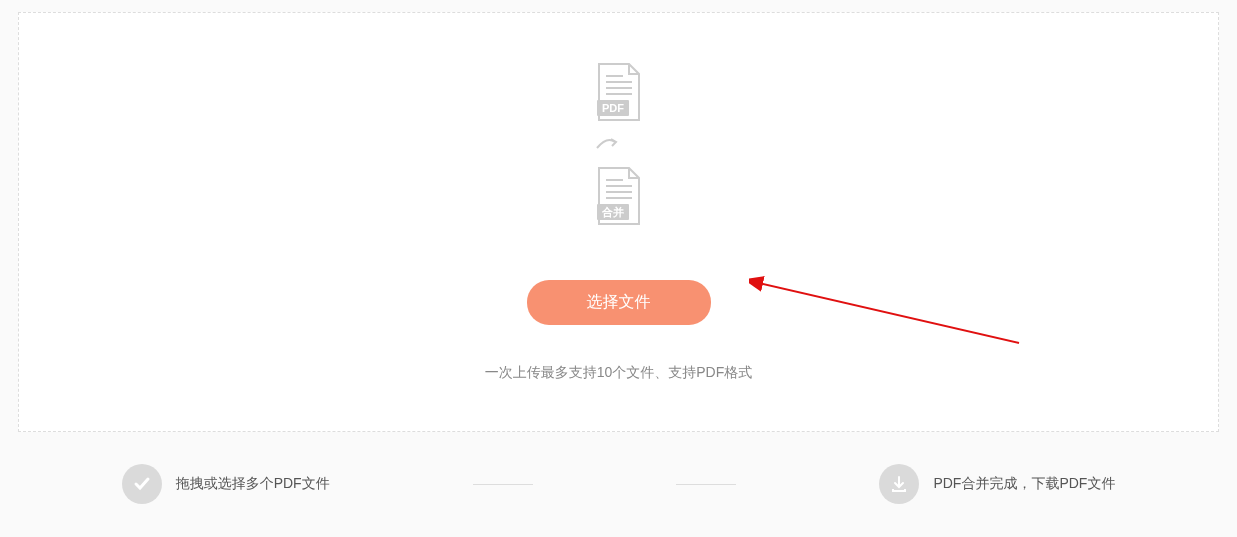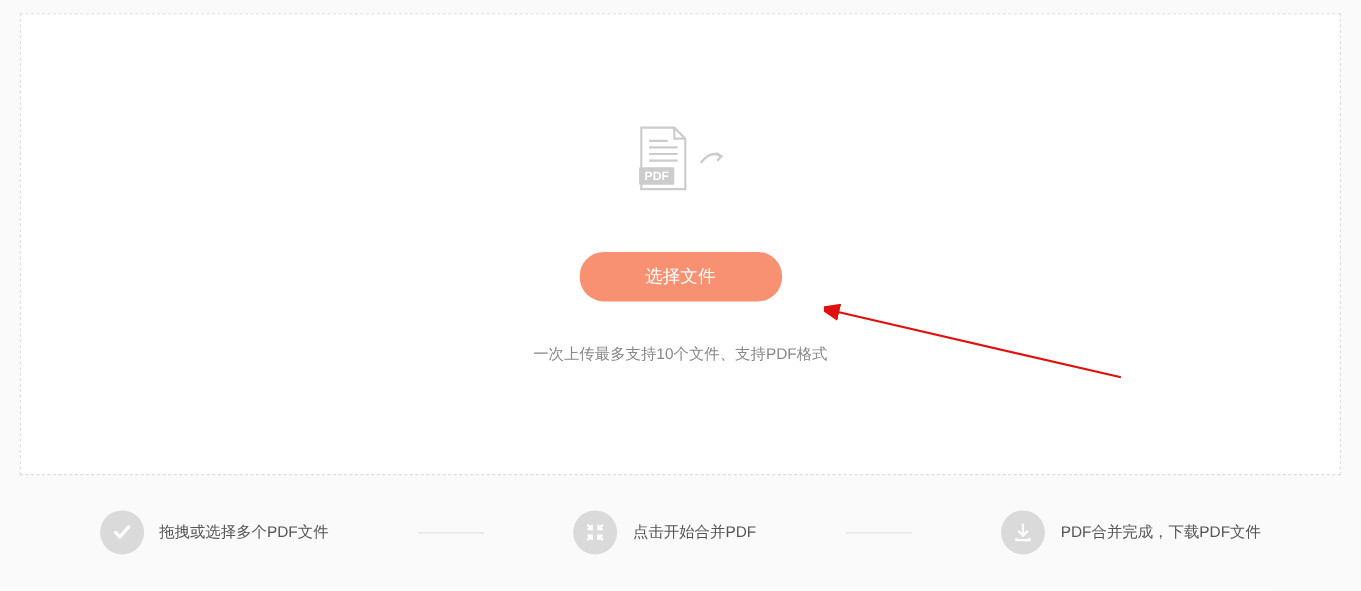--- a/index.html
+++ b/index.html
@@ -20,23 +20,24 @@
       border: 1px dashed #ddd;
       height: 420px;
       display: flex;
       flex-direction: column;
       align-items: center;
       justify-content: center;
       position: relative;
     }
     .icon-group {
       display: flex;
-      align-items: center;
+      align-items: flex-start;
       gap: 8px;
       margin-bottom: 50px;
+      flex-direction: column;
     }
     .file-icon {
       width: 48px;
       height: 60px;
     }
     .arrow-curved {
       width: 24px;
       height: 20px;
     }
     .select-button {
@@ -110,20 +111,32 @@
         <rect x="2" y="38" width="32" height="16" fill="#ccc" rx="1"></rect>
         <text x="18" y="50" text-anchor="middle" fill="#fff" font-size="11" font-weight="bold" font-family="Arial">PDF</text>
       </svg>
     </span>
     <span>
       <svg class="arrow-curved" viewBox="0 0 24 20">
         <path d="M 2 14 Q 12 2 20 8" fill="none" stroke="#ccc" stroke-width="2"></path>
         <path d="M 16 5 L 21 8 L 17 12" fill="none" stroke="#ccc" stroke-width="2"></path>
       </svg>
     </span>
+    <span>
+      <svg class="file-icon" viewBox="0 0 48 60">
+        <path d="M 4 2 L 34 2 L 44 12 L 44 58 L 4 58 Z" fill="none" stroke="#ccc" stroke-width="2"></path>
+        <path d="M 34 2 L 34 12 L 44 12" fill="none" stroke="#ccc" stroke-width="2"></path>
+        <line x1="11" y1="14" x2="28" y2="14" stroke="#ccc" stroke-width="2"></line>
+        <line x1="11" y1="20" x2="37" y2="20" stroke="#ccc" stroke-width="2"></line>
+        <line x1="11" y1="26" x2="37" y2="26" stroke="#ccc" stroke-width="2"></line>
+        <line x1="11" y1="32" x2="37" y2="32" stroke="#ccc" stroke-width="2"></line>
+        <rect x="2" y="38" width="32" height="16" fill="#ccc" rx="1"></rect>
+        <text x="18" y="50" text-anchor="middle" fill="#fff" font-size="11" font-weight="bold" font-family="Arial">合并</text>
+      </svg>
+    </span>
   </div>
 
   <button class="select-button">选择文件</button>
 
   <div class="hint-text">一次上传最多支持10个文件、支持PDF格式</div>
 
   <svg class="annotation-arrow" width="280" height="90">
     <defs>
       <marker id="arrowhead" markerWidth="10" markerHeight="8" refX="2" refY="4" orient="auto">
         <polygon points="0 0, 10 4, 0 8" fill="#e01010"></polygon>
@@ -140,31 +153,20 @@
     <div class="step-icon">
       <svg width="20" height="20" viewBox="0 0 20 20">
         <path d="M 4 10 L 8 14 L 16 5" fill="none" stroke="#fff" stroke-width="3" stroke-linecap="round"></path>
       </svg>
     </div>
     <span class="step-text">拖拽或选择多个PDF文件</span>
   </div>
 
   <div class="step-divider"></div>
 
-  <div class="step-item">
-    <div class="step-icon">
-      <svg width="20" height="20" viewBox="0 0 20 20">
-        <path d="M 3 3 L 7 7 M 7 3 L 7 7 L 3 7" fill="none" stroke="#fff" stroke-width="2"></path>
-        <path d="M 17 3 L 13 7 M 13 3 L 13 7 L 17 7" fill="none" stroke="#fff" stroke-width="2"></path>
-        <path d="M 3 17 L 7 13 M 7 17 L 7 13 L 3 13" fill="none" stroke="#fff" stroke-width="2"></path>
-        <path d="M 17 17 L 13 13 M 13 17 L 13 13 L 17 13" fill="none" stroke="#fff" stroke-width="2"></path>
-      </svg>
-    </div>
-    <span class="step-text">点击开始合并PDF</span>
-  </div>
 
   <div class="step-divider"></div>
 
   <div class="step-item">
     <div class="step-icon">
       <svg width="20" height="20" viewBox="0 0 20 20">
         <path d="M 10 3 L 10 12 M 6 9 L 10 13 L 14 9" fill="none" stroke="#fff" stroke-width="2" stroke-linecap="round"></path>
         <path d="M 4 15 L 4 17 L 16 17 L 16 15" fill="none" stroke="#fff" stroke-width="2"></path>
       </svg>
     </div>

